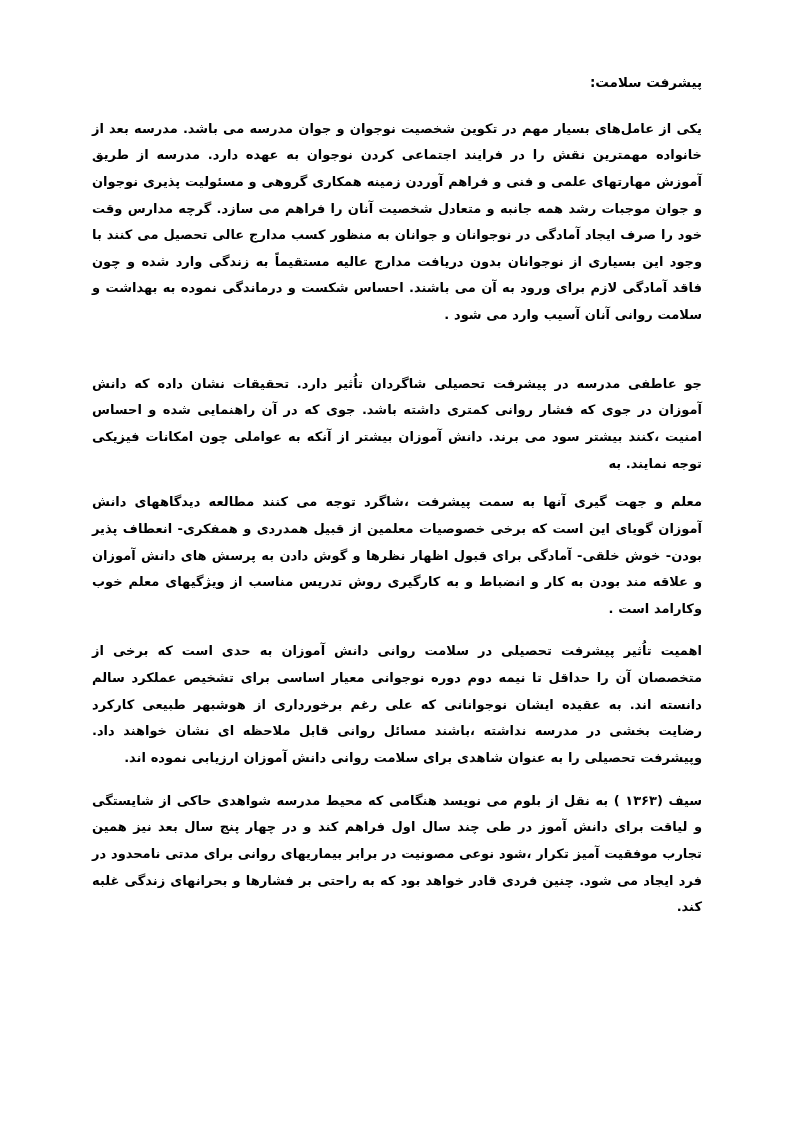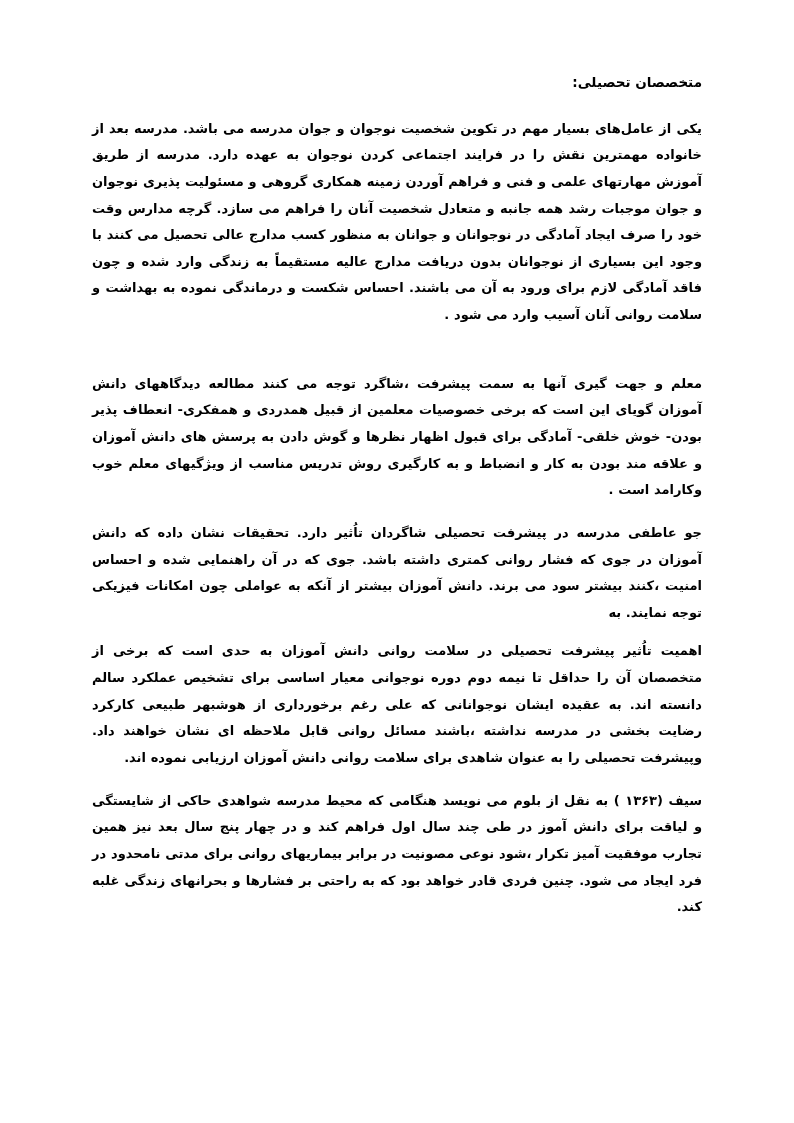--- a/index.html
+++ b/index.html
@@ -44,25 +44,25 @@
   }
   .para.tight {
     margin-bottom: 12px;
   }
 </style>
 </head>
 <body>
 
 <div class="page">
 
-  <h1 class="doc-title">متخصصان تحصیلی:</h1>
+  <h1 class="doc-title">پیشرفت سلامت:</h1>
 
   <p class="para gap-after">یکی از عامل‌های بسیار مهم در تکوین شخصیت نوجوان و جوان مدرسه می باشد. مدرسه بعد از خانواده مهمترین نقش را در فرایند اجتماعی کردن نوجوان به عهده دارد. مدرسه از طریق آموزش مهارتهای علمی و فنی و فراهم آوردن زمینه همکاری گروهی و مسئولیت پذیری نوجوان و جوان موجبات رشد همه جانبه و متعادل شخصیت آنان را فراهم می سازد. گرچه مدارس وقت خود را صرف ایجاد آمادگی در نوجوانان و جوانان به منظور کسب مدارج عالی تحصیل می کنند با وجود این بسیاری از نوجوانان بدون دریافت مدارج عالیه مستقیماً به زندگی وارد شده و چون فاقد آمادگی لازم برای ورود به آن می باشند. احساس شکست و درماندگی نموده به بهداشت و سلامت روانی آنان آسیب وارد می شود .</p>
 
+  <p class="para tight">جو عاطفی مدرسه در پیشرفت تحصیلی شاگردان تاُثیر دارد. تحقیقات نشان داده که دانش آموزان در جوی که فشار روانی کمتری داشته باشد. جوی که در آن راهنمایی شده و احساس امنیت ،کنند بیشتر سود می برند. دانش آموزان بیشتر از آنکه به عواملی چون امکانات فیزیکی توجه نمایند. به</p>
+
   <p class="para">معلم و جهت گیری آنها به سمت پیشرفت ،شاگرد  توجه می کنند مطالعه دیدگاههای دانش آموزان گویای این است که برخی خصوصیات معلمین از قبیل همدردی و همفکری- انعطاف پذیر بودن- خوش خلقی- آمادگی برای قبول اظهار نظرها و گوش دادن به پرسش های دانش آموزان و علاقه مند بودن به کار و انضباط و به کارگیری روش تدریس مناسب از ویژگیهای معلم خوب وکارامد است .</p>
-
-  <p class="para tight">جو عاطفی مدرسه در پیشرفت تحصیلی شاگردان تاُثیر دارد. تحقیقات نشان داده که دانش آموزان در جوی که فشار روانی کمتری داشته باشد. جوی که در آن راهنمایی شده و احساس امنیت ،کنند بیشتر سود می برند. دانش آموزان بیشتر از آنکه به عواملی چون امکانات فیزیکی توجه نمایند. به</p>
 
   <p class="para">اهمیت تاُثیر پیشرفت تحصیلی در سلامت روانی دانش آموزان به حدی است که برخی از متخصصان آن را حداقل تا نیمه دوم دوره نوجوانی معیار اساسی برای تشخیص عملکرد سالم دانسته اند. به عقیده ایشان نوجوانانی که علی رغم برخورداری از هوشبهر طبیعی کارکرد رضایت بخشی در مدرسه نداشته ،باشند مسائل روانی قابل ملاحظه ای نشان خواهند داد. وپیشرفت تحصیلی را به عنوان شاهدی برای سلامت روانی دانش آموزان ارزیابی نموده اند.</p>
 
   <p class="para">سیف (۱۳۶۳ ) به نقل از بلوم می نویسد هنگامی که محیط مدرسه شواهدی حاکی از شایستگی و لیاقت برای دانش آموز در طی چند سال اول فراهم کند و در  چهار پنج سال بعد نیز همین تجارب موفقیت آمیز تکرار ،شود نوعی مصونیت در برابر بیماریهای روانی برای مدتی نامحدود در فرد ایجاد می شود. چنین فردی قادر خواهد بود که به راحتی بر فشارها و بحرانهای زندگی غلبه کند.</p>
 
 </div>
 
 </body></html>

